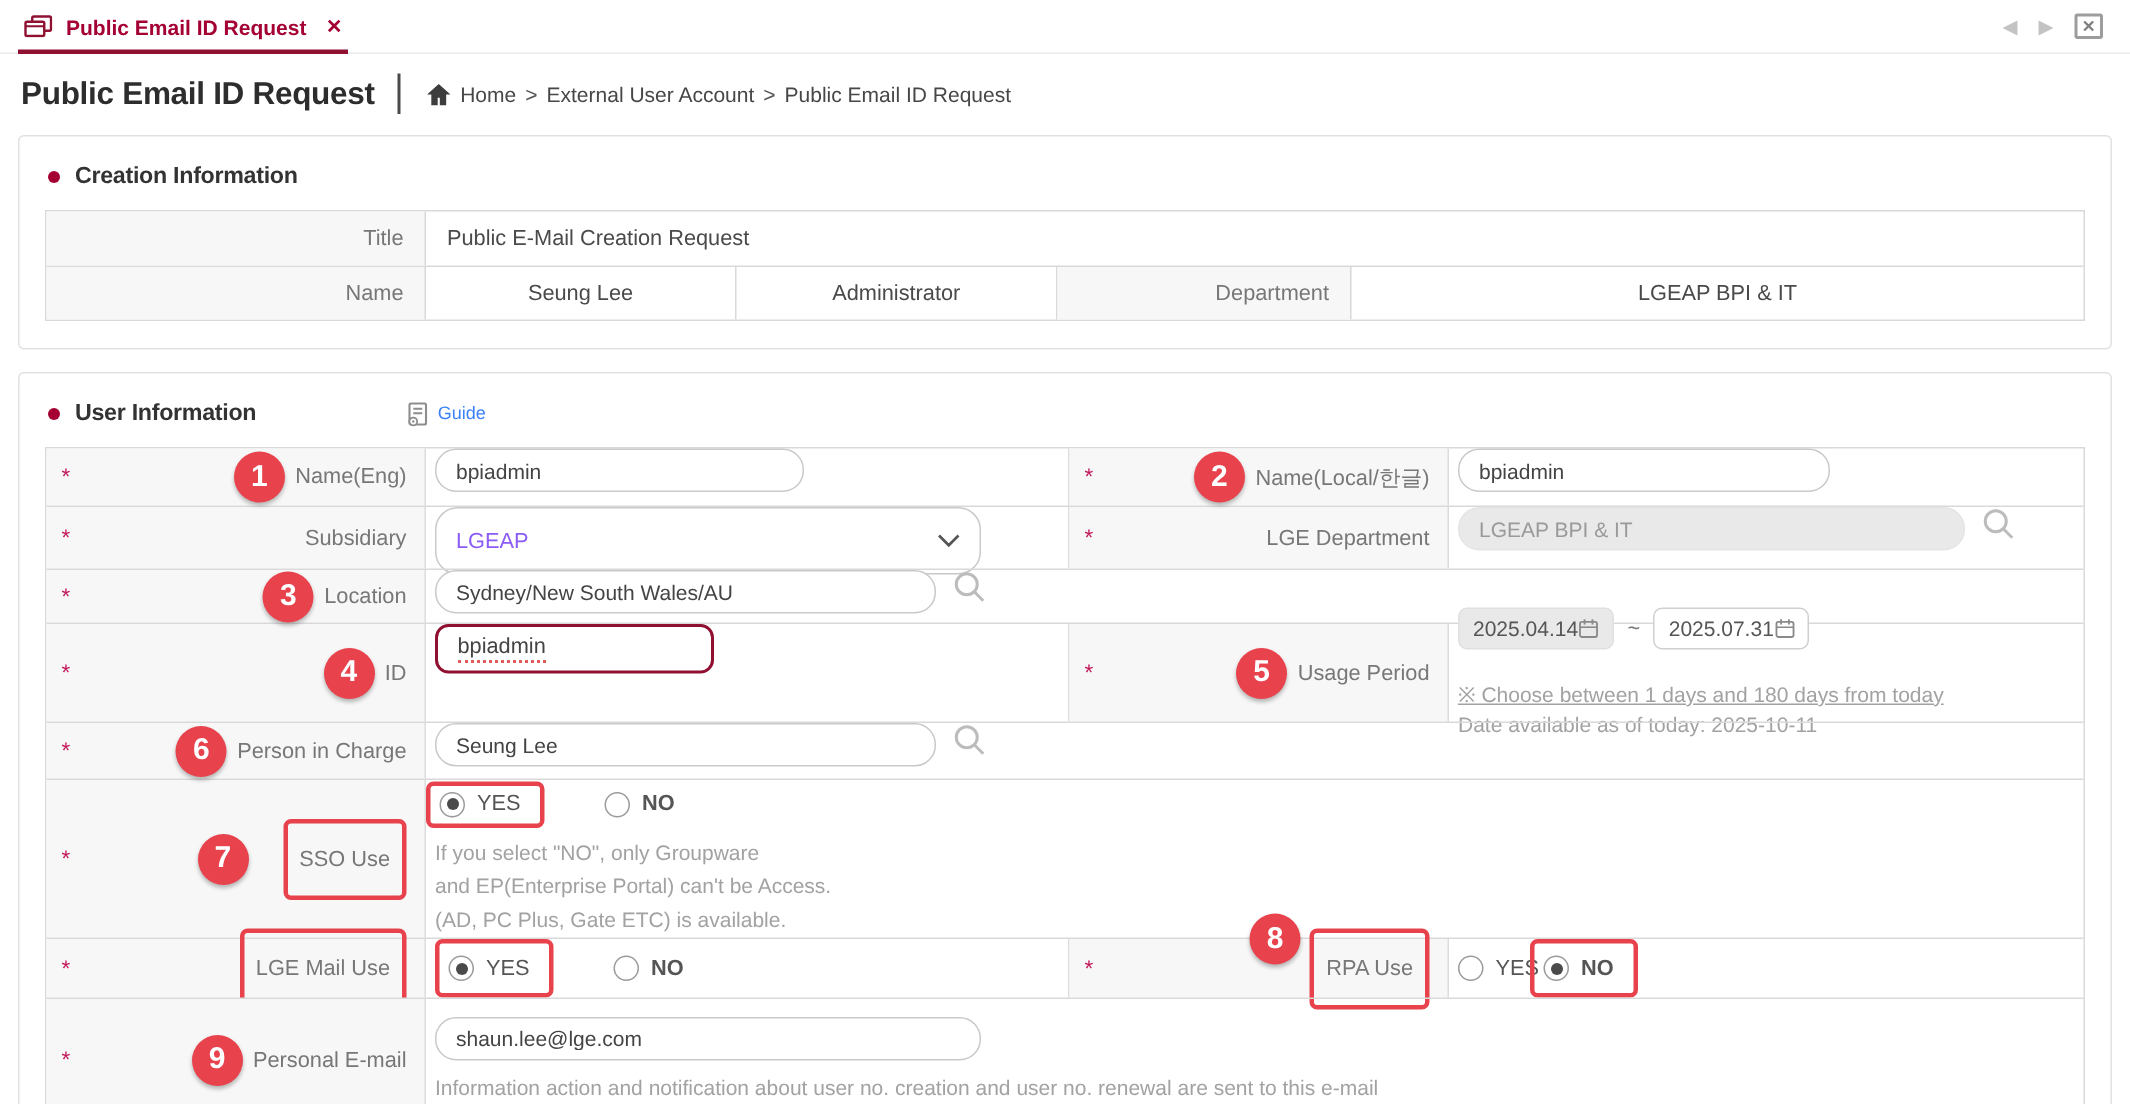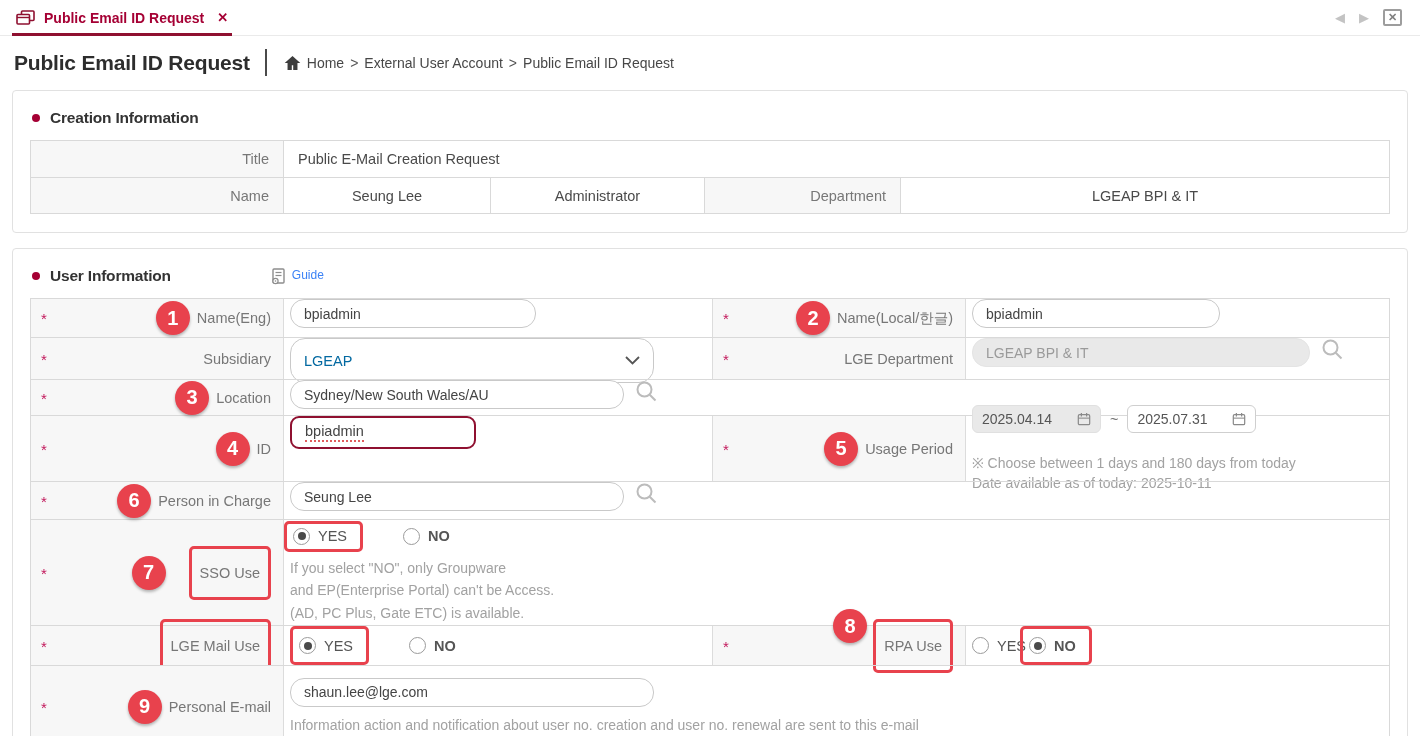--- a/index.html
+++ b/index.html
@@ -57,27 +57,27 @@
   .req { position:absolute; left:10px; top:50%; transform:translateY(-50%); color:#c2185b; font-size:15px; }
   .badge { min-width:34px; height:34px; padding:0 2px; background:#E8424D; color:#fff; border-radius:50%;
            display:flex; align-items:center; justify-content:center; font-size:20px; font-weight:bold;
            box-shadow:0 2px 3px rgba(0,0,0,.28); flex:none; z-index:4; }
   .badge.abs { position:absolute; top:-17px; right:98px; }
   .inp { height:29px; border:1px solid #c9c9c9; border-radius:14px; padding:0 13px; font-size:14px;
          color:#444; font-family:inherit; background:#fff; outline:none; }
   .inp.disabled { background:#e9e9e9; border-color:#e4e4e4; color:#9a9a9a; }
   .w246{width:246px} .w248{width:248px} .w334{width:334px} .w338{width:338px} .w364{width:364px}
   .fake-select { width:364px; height:45px; border:1px solid #c9c9c9; border-radius:15px; background:#fff;
-                 display:flex; align-items:center; justify-content:space-between; padding:0 13px; color:#0369a1; cursor:pointer; }
+                 display:flex; align-items:center; justify-content:space-between; padding:0 13px; color:#8b5cf6; cursor:pointer; }
   .search-ic { margin-left:11px; display:flex; cursor:pointer; }
   .id-box { width:186px; height:33px; border:2px solid #8f1030; border-radius:9px; background:#fff;
             display:flex; align-items:center; padding:0 13px; color:#444; }
   .spell { border-bottom:2px dotted #e05c5c; padding-bottom:1px; }
-  .datebox { width:129px; height:28px; border:1px solid #cfcfcf; border-radius:6px; background:#fff;
-             display:flex; align-items:center; justify-content:space-between; padding:0 9px; color:#555; font-size:14px; cursor:pointer; }
+  .datebox { width:104px; height:28px; border:1px solid #cfcfcf; border-radius:6px; background:#fff;
+             display:flex; align-items:center; justify-content:flex-start; padding:0 9px; color:#555; font-size:14px; cursor:pointer; }
   .datebox.gray { background:#e9e9e9; border-color:#e0e0e0; }
   .tilde { margin:0 9px; color:#777; }
   .note { color:#a2a2a2; font-size:14px; line-height:1.4; }
   .col { display:flex; flex-direction:column; justify-content:center; align-items:flex-start; }
   .opt { display:inline-flex; align-items:center; gap:8px; color:#555; cursor:pointer; }
   .dot { width:17px; height:17px; border:1px solid #9b9b9b; border-radius:50%; background:#fff; position:relative; flex:none; }
   .opt.sel .dot::after { content:""; position:absolute; left:3.5px; top:3.5px; width:8px; height:8px; background:#4a4a4a; border-radius:50%; }
   .opt.boxed { border:3px solid #E8424D; border-radius:5px; padding:4px 13px 4px 6px; margin-left:-6px; }
   .lblbox { border:3px solid #E8424D; border-radius:5px; padding:16px 8px; color:#777; }
   .gapNo { margin-left:40px;font-weight:bold; }
@@ -261,21 +261,21 @@
             <span>
               <svg width="14" height="14" viewBox="0 0 16 16">
                   <rect x="1.5" y="3" width="13" height="11.5" rx="1.5" fill="none" stroke="#8a8a8a" stroke-width="1.4"></rect>
                   <line x1="5" y1="1" x2="5" y2="5" stroke="#8a8a8a" stroke-width="1.4"></line>
                   <line x1="11" y1="1" x2="11" y2="5" stroke="#8a8a8a" stroke-width="1.4"></line>
                   <line x1="1.5" y1="7" x2="14.5" y2="7" stroke="#8a8a8a" stroke-width="1.2"></line>
                 </svg>
             </span>
           </div>
         </div>
-        <div class="note" style="margin-top:21px;">※ Choose between 1 days and 180 days from today</div>
+        <div class="note" style="margin-top:21px;text-decoration:underline;">※ Choose between 1 days and 180 days from today</div>
         <div class="note">Date available as of today: 2025-10-11</div>
       </div>
     </div>
 
     <div class="urow h38b">
       <div class="ul">
         <span class="req">*</span>
         <span class="badge">6</span>
         <span>Person in Charge</span>
       </div>

